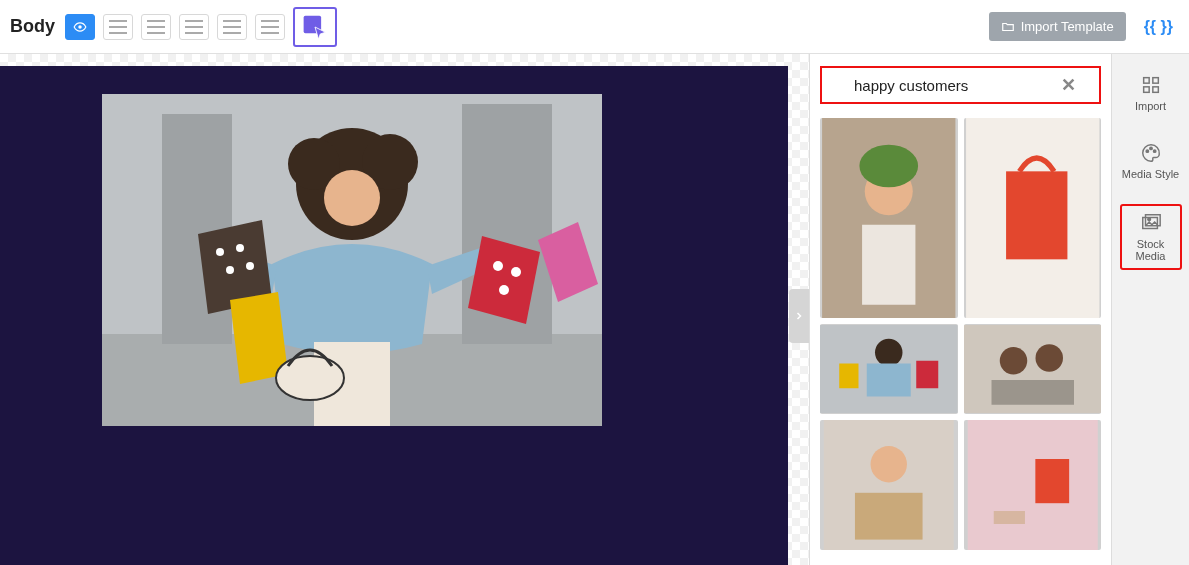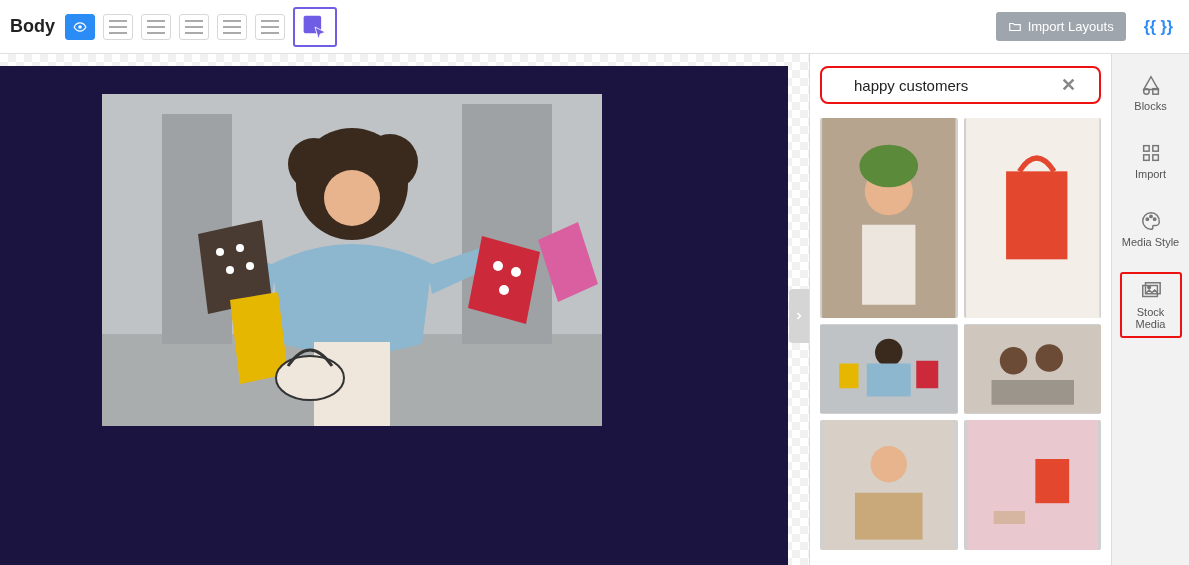--- a/index.html
+++ b/index.html
@@ -65,21 +65,21 @@
     width:20px; height:54px; background:#d5d5d5; border-radius:4px 0 0 4px;
     display:flex; align-items:center; justify-content:center; color:#fff; cursor:pointer;
   }
 
   
   .media-panel {
     width:302px; background:#fff; border-left:1px solid #ddd; padding:12px 10px 0 10px;
     display:flex; flex-direction:column;
   }
   .search-wrap {
-    border:2px solid #e11; border-radius:8px; height:38px;
+    border:2px solid #e11; border-radius:0; height:38px;
     display:flex; align-items:center; padding:0 24px; gap:8px;
   }
   .search-wrap input {
     flex:1; border:none; outline:none; font-size:15px; color:#222; background:transparent;
   }
   .search-wrap .clear { color:#888; font-size:18px; font-weight:700; cursor:pointer; }
   .search-wrap svg { width:18px; height:18px; stroke:#555; }
 
   .thumbs {
     margin-top:14px;
@@ -157,21 +157,21 @@
       <path d="M16 16 L28 22 L22 24 L20 30 Z" fill="#6f5de6" stroke="#fff" stroke-width="1"></path>
     </svg>
   </div>
 
   <div class="topbar-spacer"></div>
 
   <button class="import-btn">
     <svg viewBox="0 0 24 24" width="14" height="14">
       <path d="M3 6h6l2 2h10v10H3z" fill="none" stroke="#fff" stroke-width="2"></path>
     </svg>
-    <span>Import Layouts</span>
+    <span>Import Template</span>
   </button>
   <span class="braces">{{ }}</span>
 </div>
 
 <div class="body-area">
 
   <div class="canvas-zone">
     <div class="dark-slab">
       <div class="hero-image">
 
@@ -274,28 +274,20 @@
             <rect x="52" y="30" width="26" height="34" fill="#e3472e"></rect>
             <rect x="20" y="70" width="24" height="10" fill="#d7b6a1"></rect>
           </svg>
       </div>
     </div>
   </div>
 
   <div class="right-rail">
     <div class="rail-item">
       <svg viewBox="0 0 24 24">
-        <polygon points="12,3 20,17 4,17"></polygon>
-        <circle cx="7" cy="19" r="3"></circle>
-          <rect x="14" y="16" width="6" height="6"></rect>
-      </svg>
-      <span>Blocks</span>
-    </div>
-    <div class="rail-item">
-      <svg viewBox="0 0 24 24">
         <rect x="4" y="4" width="6" height="6"></rect>
           <rect x="14" y="4" width="6" height="6"></rect>
         <rect x="4" y="14" width="6" height="6"></rect>
           <rect x="14" y="14" width="6" height="6"></rect>
       </svg>
       <span>Import</span>
     </div>
     <div class="rail-item">
       <svg viewBox="0 0 24 24">
         <path d="M12 3a9 9 0 1 0 0 18c1.5 0 2-1 2-2s-.5-2 1-2h2a4 4 0 0 0 4-4 9 9 0 0 0-9-10z"></path>

